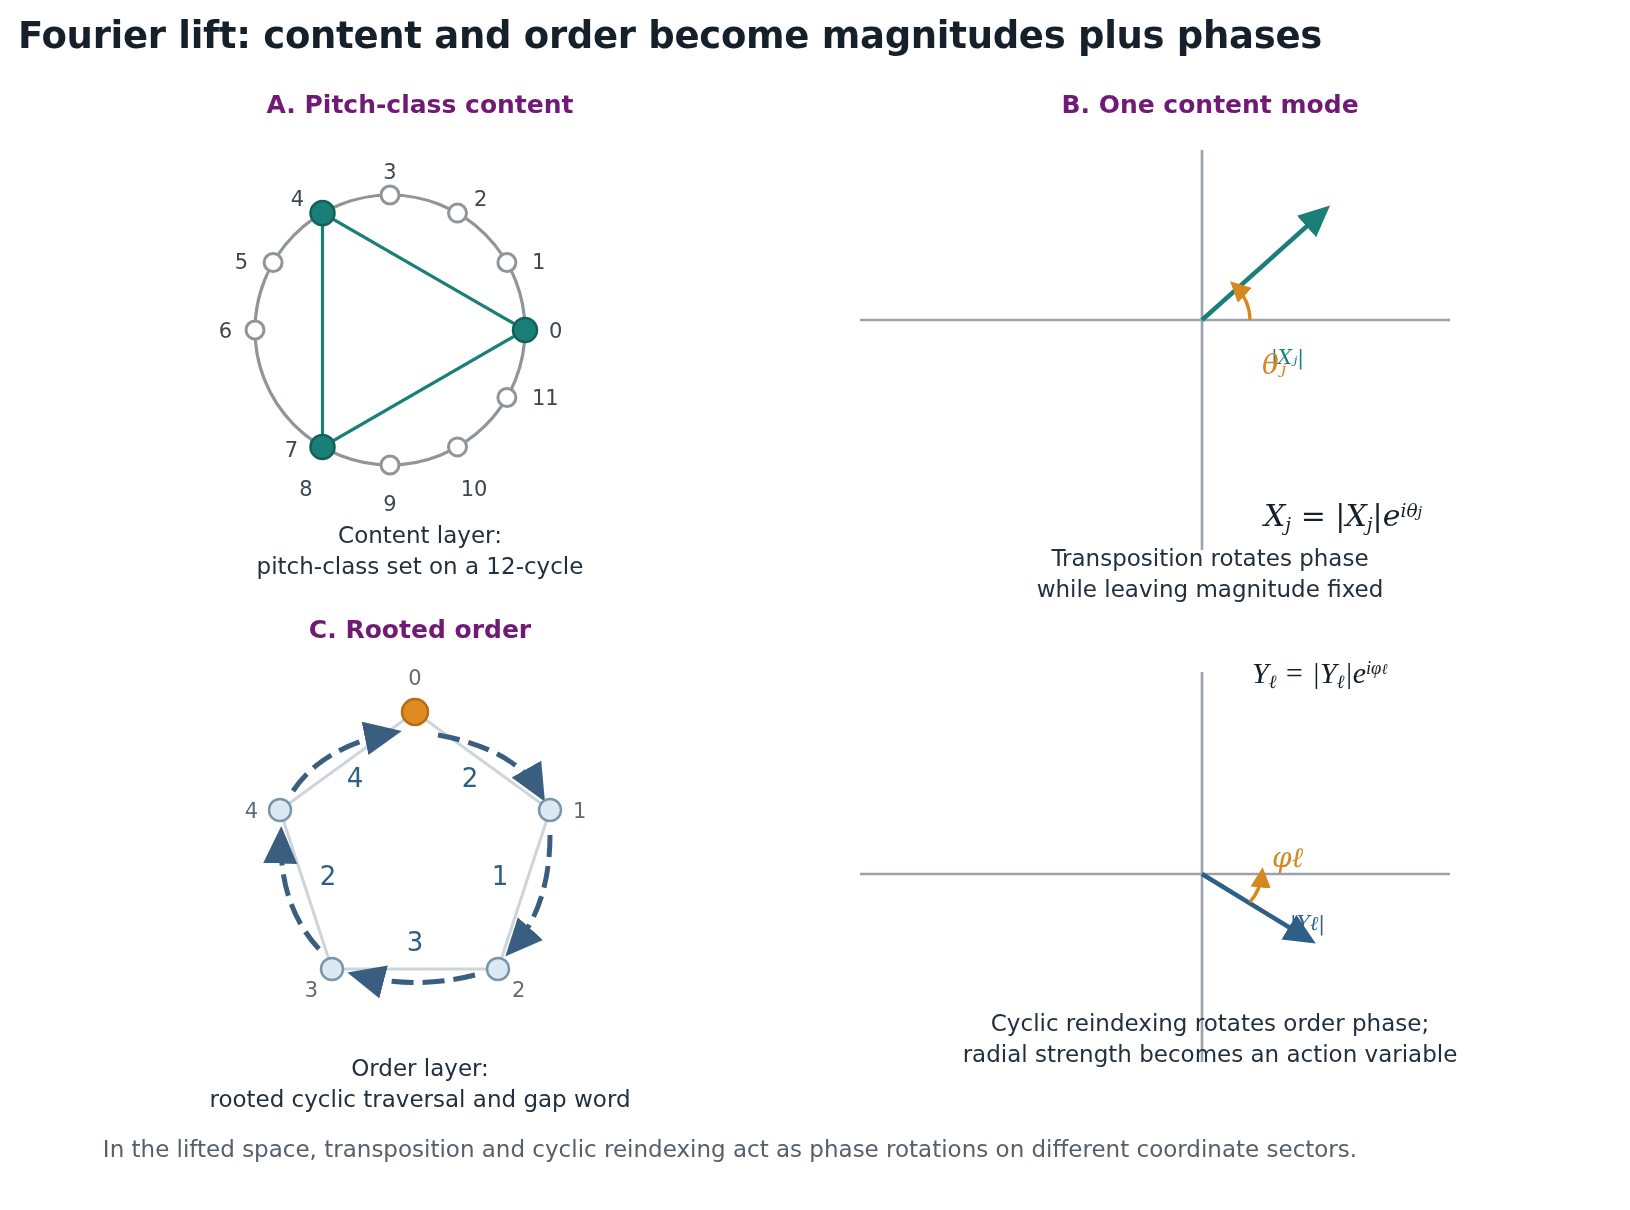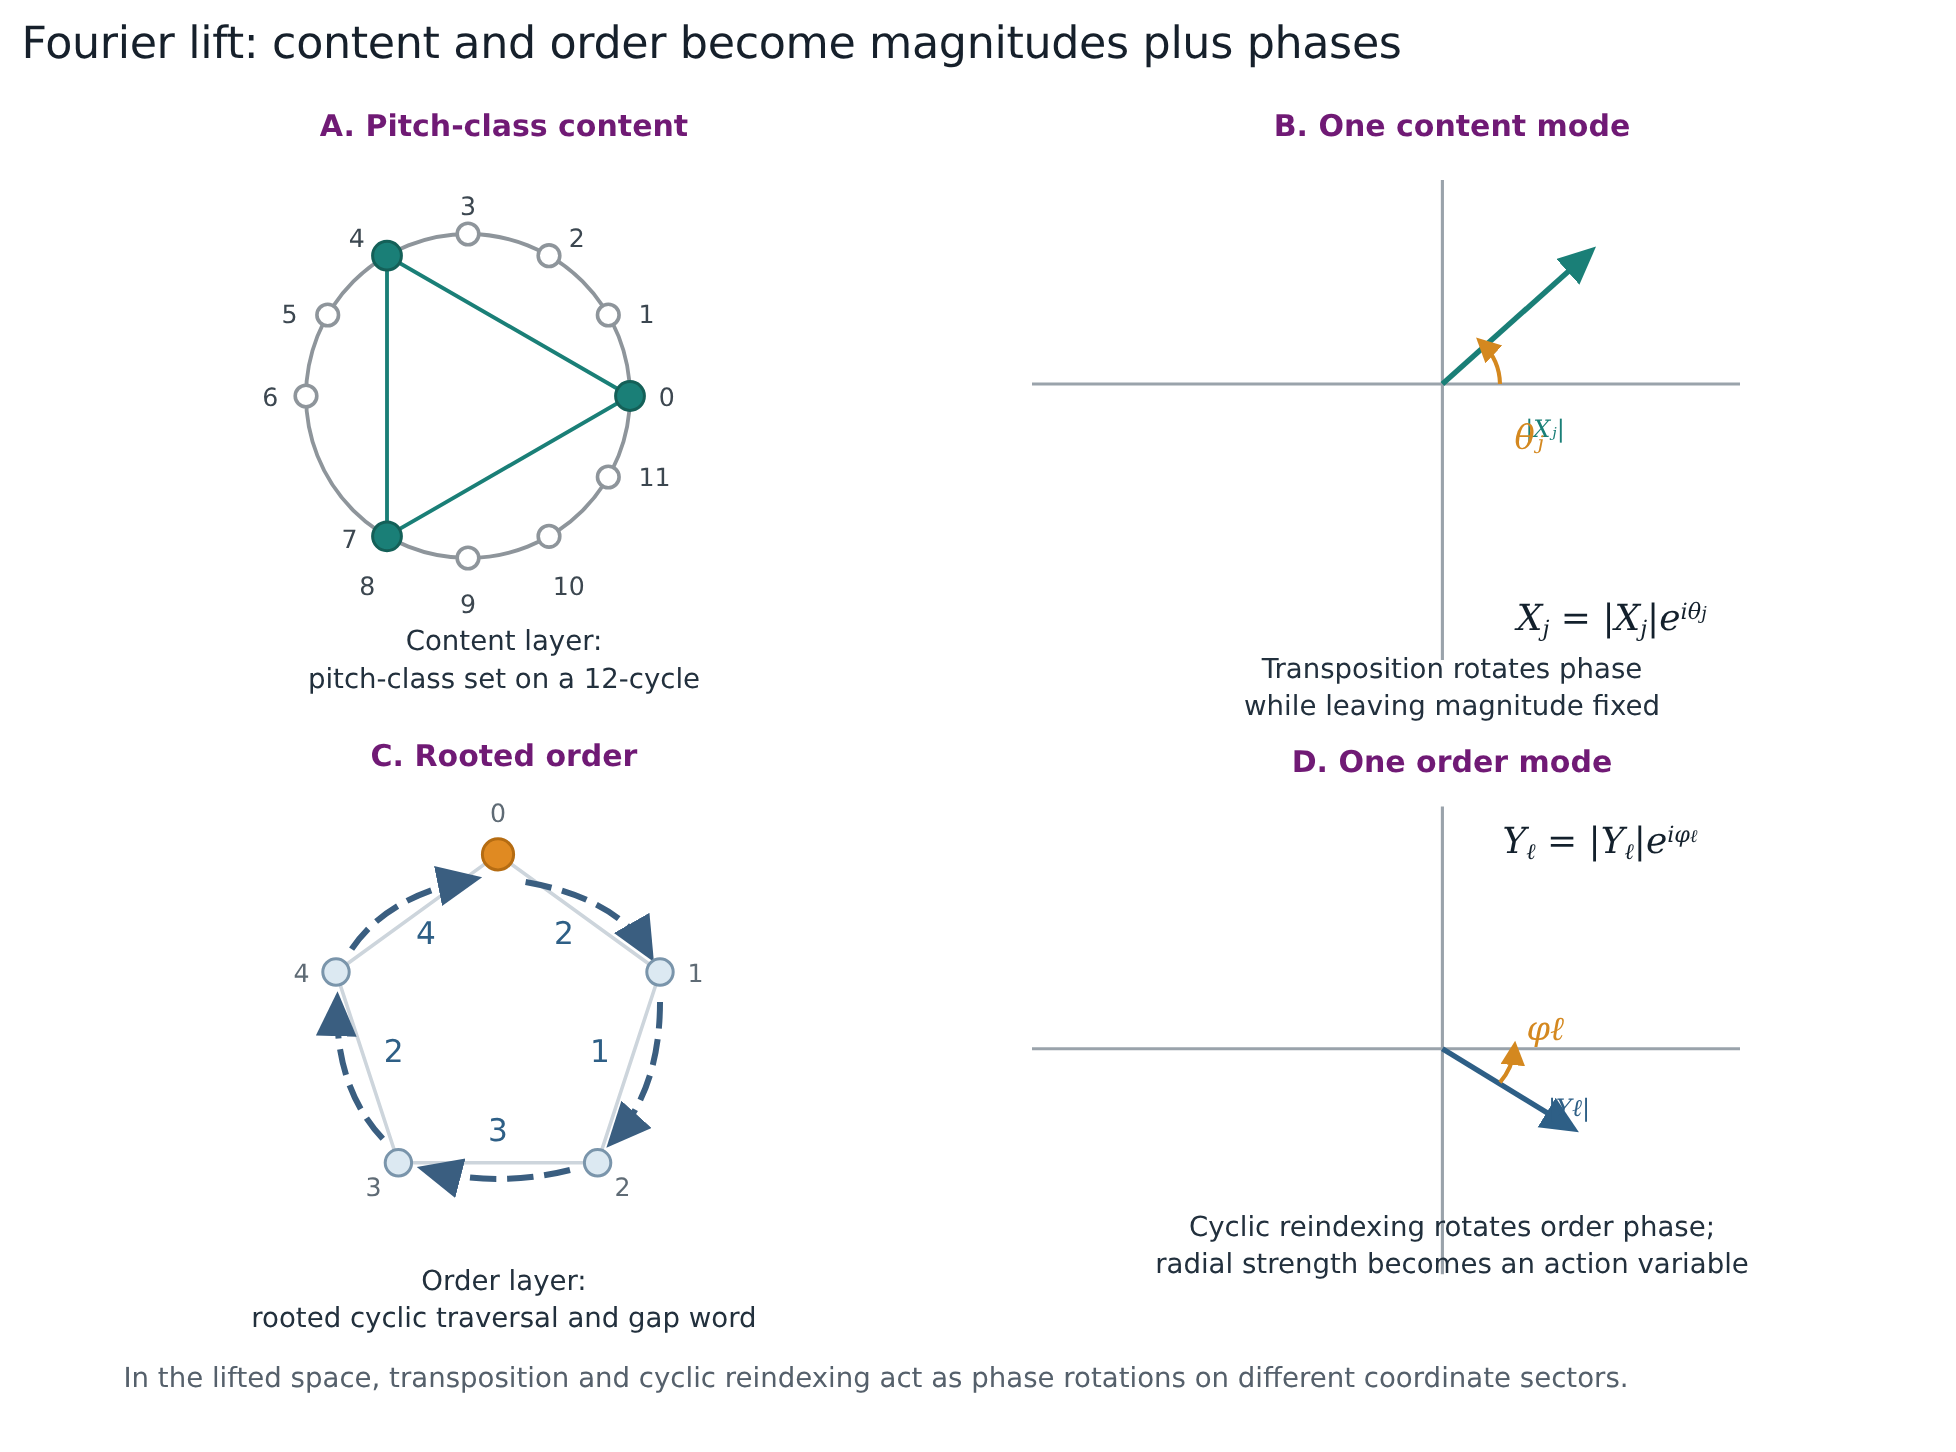--- a/index.html
+++ b/index.html
@@ -13,21 +13,21 @@
     font-family: "DejaVu Sans", sans-serif;
     color: #1f2d3a;
     position: relative;
     overflow: hidden;
   }
   .figure-title {
     position: absolute;
     top: 14px;
     left: 18px;
     font-size: 37px;
-    font-weight: normal;
+    font-weight: bold;
     color: #16202b;
     letter-spacing: -0.3px;
     white-space: nowrap;
   }
   .panel {
     position: absolute;
   }
   .panel-title {
     position: absolute;
     font-size: 25px;
@@ -218,38 +218,37 @@
     <text class="gap-num" x="295" y="130" text-anchor="middle">4</text>
   </svg>
 
   <div class="caption" style="top:438px;">
     <span>Order layer:</span><br>
     <span>rooted cyclic traversal and gap word</span>
   </div>
 </div>
 
 <div class="panel" style="left:850px; top:620px; width:720px; height:500px;">
-  <div class="panel-title" style="top:0px;">D. One order mode</div>
 
   <svg width="720" height="400" viewBox="0 0 720 400" style="position:absolute; left:0; top:42px;">
     <defs>
       <marker id="arrD" markerWidth="9" markerHeight="9" refX="5.5" refY="3.2" orient="auto">
         <polygon points="0,0 7,3.2 0,6.4" fill="#2e5f86"></polygon>
       </marker>
       <marker id="arrAngD" markerWidth="9" markerHeight="9" refX="4" refY="3" orient="auto">
         <polygon points="0,0 6,3 0,6" fill="#d4881f"></polygon>
       </marker>
     </defs>
     <line class="axis-line" x1="10" y1="212" x2="600" y2="212"></line>
     <line class="axis-line" x1="352" y1="10" x2="352" y2="400"></line>
     <line x1="352" y1="212" x2="460" y2="278" stroke="#2e5f86" stroke-width="4.5" marker-end="url(#arrD)"></line>
     <path d="M 400 240 A 50 50 0 0 0 412 212" fill="none" stroke="#d4881f" stroke-width="3.4" marker-end="url(#arrAngD)"></path>
   </svg>
 
-  <div class="formula" style="left:402px; top:64px;">
+  <div class="formula" style="left:402px; top:36px;font-family:Liberation Serif, serif;">
     <span class="up">Y</span><span class="sub">ℓ</span> = |<span class="up">Y</span><span class="sub">ℓ</span>|<span class="up">e</span><span class="sup">iφ<span style="font-size:0.8em;">ℓ</span></span>
   </div>
 
   <div class="angLabel" style="left:422px; top:221px;">φℓ</div>
   <div class="vecLabel vecLabelD" style="left:440px; top:248px;">|Yℓ|</div>
 
   <div class="caption" style="top:388px;">
     <span>Cyclic reindexing rotates order phase;</span><br>
     <span>radial strength becomes an action variable</span>
   </div>

